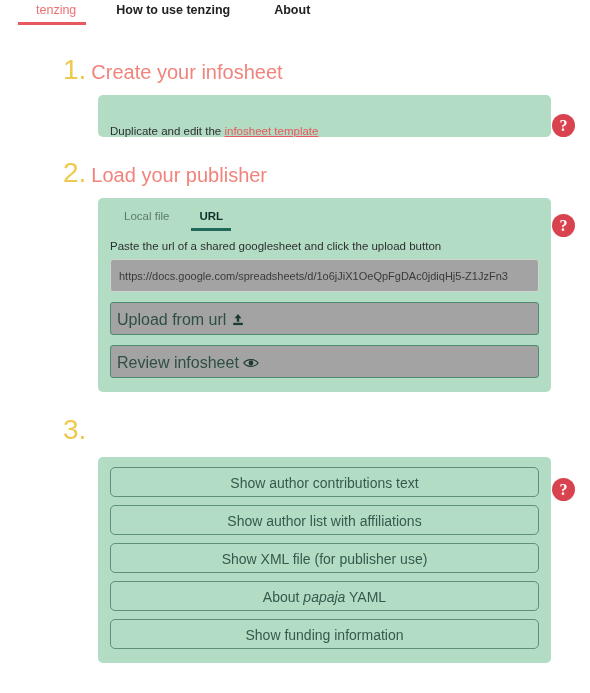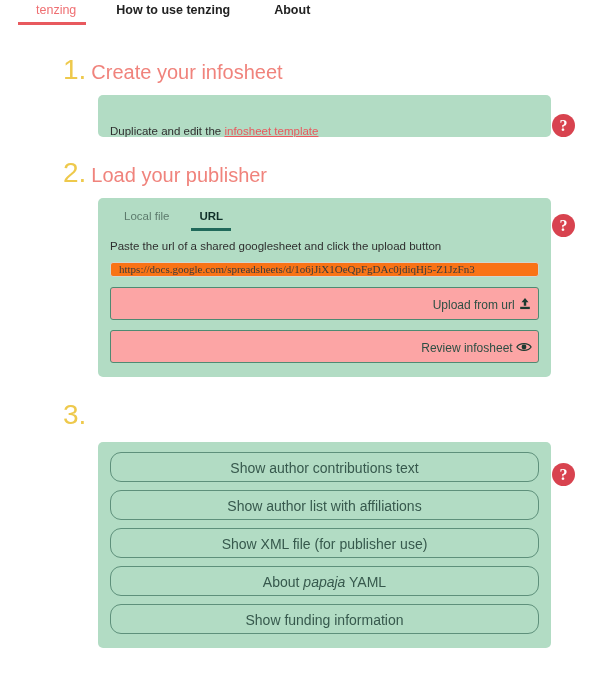--- a/index.html
+++ b/index.html
@@ -145,67 +145,67 @@
     font-weight: bold;
     border-bottom: 3px solid #20695a;
   }
   .hint {
     font-size: 11.5px;
     color: #2f2f2f;
     margin: 9px 0 7px 0;
   }
   .url-input {
     width: 100%;
-    height: 15px;
-    background: #f97316;
+    height: 33px;
+    background: #a3a3a3;
     border: 1px solid #cfd6d2;
     border-radius: 3px;
     padding: 0 8px;
     font-size: 11px;
     color: #3a3a3a;
-    font-family: Liberation Serif, serif;
+    font-family: Liberation Sans, sans-serif;
     outline: none;
     overflow: hidden;
     white-space: nowrap;
     text-overflow: clip;
     line-height: 23px;
   }
   .gbtn {
     display: block;
     width: 100%;
     height: 33px;
     margin-top: 10px;
-    background: #fca5a5;
+    background: #a3a3a3;
     border: 1px solid #4f8a72;
     border-radius: 3px;
-    font-size: 12px;
+    font-size: 16px;
     color: #2e4f44;
     font-family: "Liberation Sans", sans-serif;
     cursor: pointer;
-    text-align: right;
+    text-align: left;
     line-height: 31px;
     white-space: nowrap;
   }
   .gbtn .ic { font-size: 14px; }
 
   
   #sec3 { margin-top: 24px; }
   #sec3 .help-icon { top: 62px; }
   #sec3 .panel {
     margin-top: 13px;
     padding: 10px 12px 14px 12px;
   }
   .obtn {
     display: block;
     width: 100%;
     height: 30px;
     margin-bottom: 8px;
     background: #b2dcc4;
     border: 1px solid #5e907b;
-    border-radius: 11px;
+    border-radius: 5px;
     font-size: 14px;
     color: #37594d;
     font-family: "Liberation Sans", sans-serif;
     cursor: pointer;
     text-align: center;
     line-height: 28px;
     white-space: nowrap;
   }
   .obtn:last-child { margin-bottom: 0; }
   .ital { font-style: italic; }

